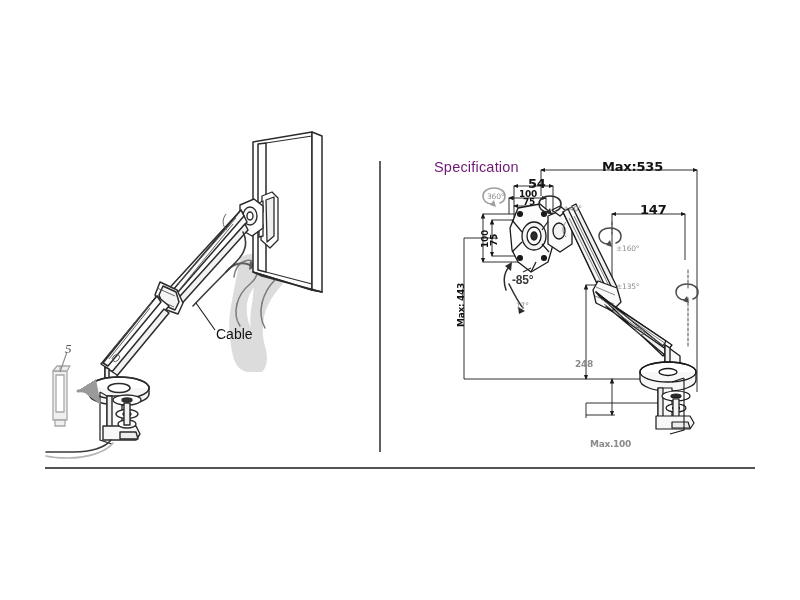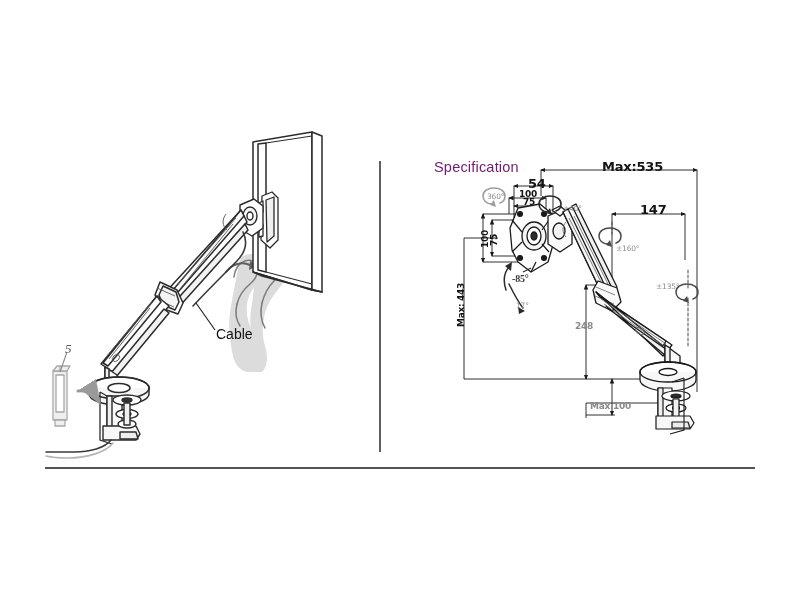--- a/index.html
+++ b/index.html
@@ -61,31 +61,32 @@
     font-weight: bold;
     font-family: "DejaVu Sans", sans-serif;
     letter-spacing: -0.2px;
   }
   .t-dim-gray {
     font-size: 9px;
     color: #8a8a8a;
     font-weight: bold;
     font-family: "DejaVu Sans", sans-serif;
     letter-spacing: -0.3px;
+    margin-top: 38px;
   }
   .t-ang {
     font-size: 7.5px;
     color: #8d8d8d;
     font-family: "DejaVu Sans", sans-serif;
     letter-spacing: -0.2px;
   }
   .t-ang-dk {
-    font-size: 10px;
+    font-size: 12px;
     color: #3a3a3a;
-    font-family: Liberation Serif, serif;
+    font-family: Liberation Sans, sans-serif;
     font-weight: bold;
     letter-spacing: -0.2px;
   }
   .rot90 {
     transform: rotate(-90deg);
     transform-origin: left top;
   }
 </style>
 </head>
 <body>
@@ -483,19 +484,19 @@
   <div class="txt t-dim-gray" style="left:575px; top:322px;">248</div>
 
   <div class="txt t-dim-gray" style="left:590px; top:402px;">Max.100</div>
 
   <div class="txt t-ang" style="left:487px; top:193px;">360°</div>
 
   <div class="txt t-ang" style="left:563px; top:205px;">±40°</div>
 
   <div class="txt t-ang" style="left:616px; top:245px;">±160°</div>
 
-  <div class="txt t-ang" style="left:656px; top:283px;">±135°</div>
+  <div class="txt t-ang" style="left:616px; top:283px;">±135°</div>
 
   <div class="txt t-ang-dk" style="left:512px; top:274px;">-85°</div>
 
   <div class="txt t-ang" style="left:516px; top:302px;">17°</div>
 
 </div>
 
 </body></html>

